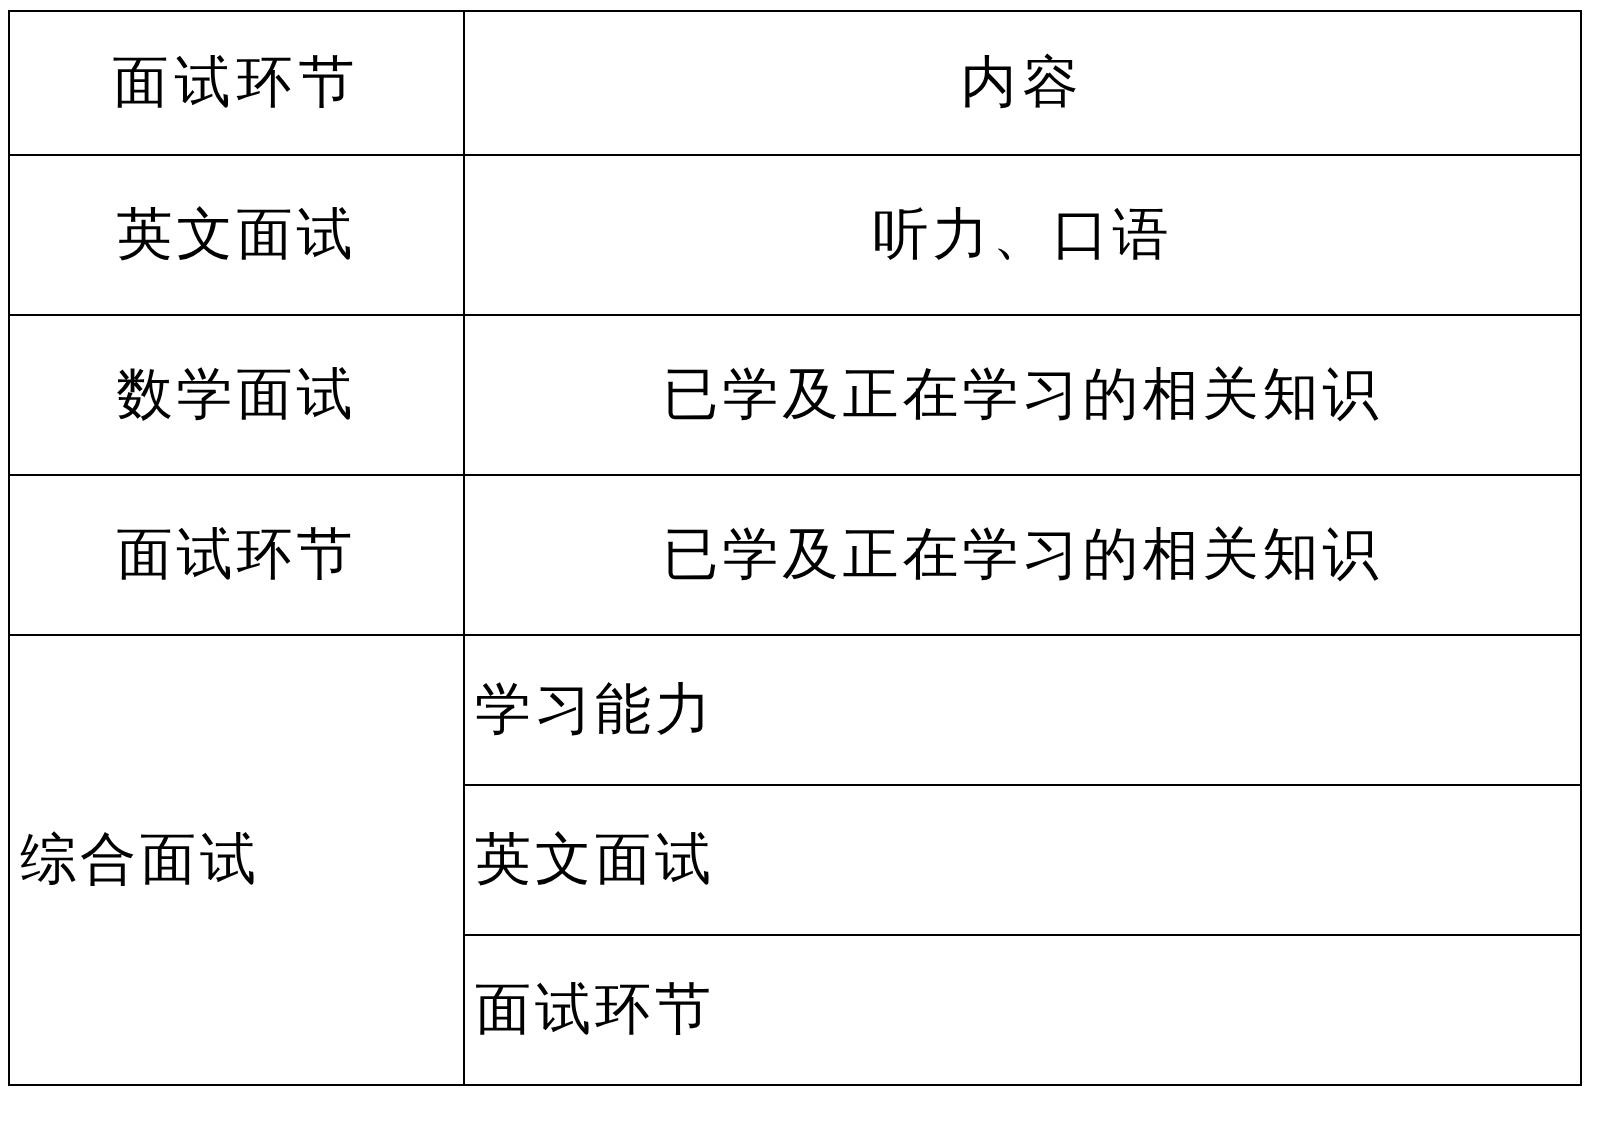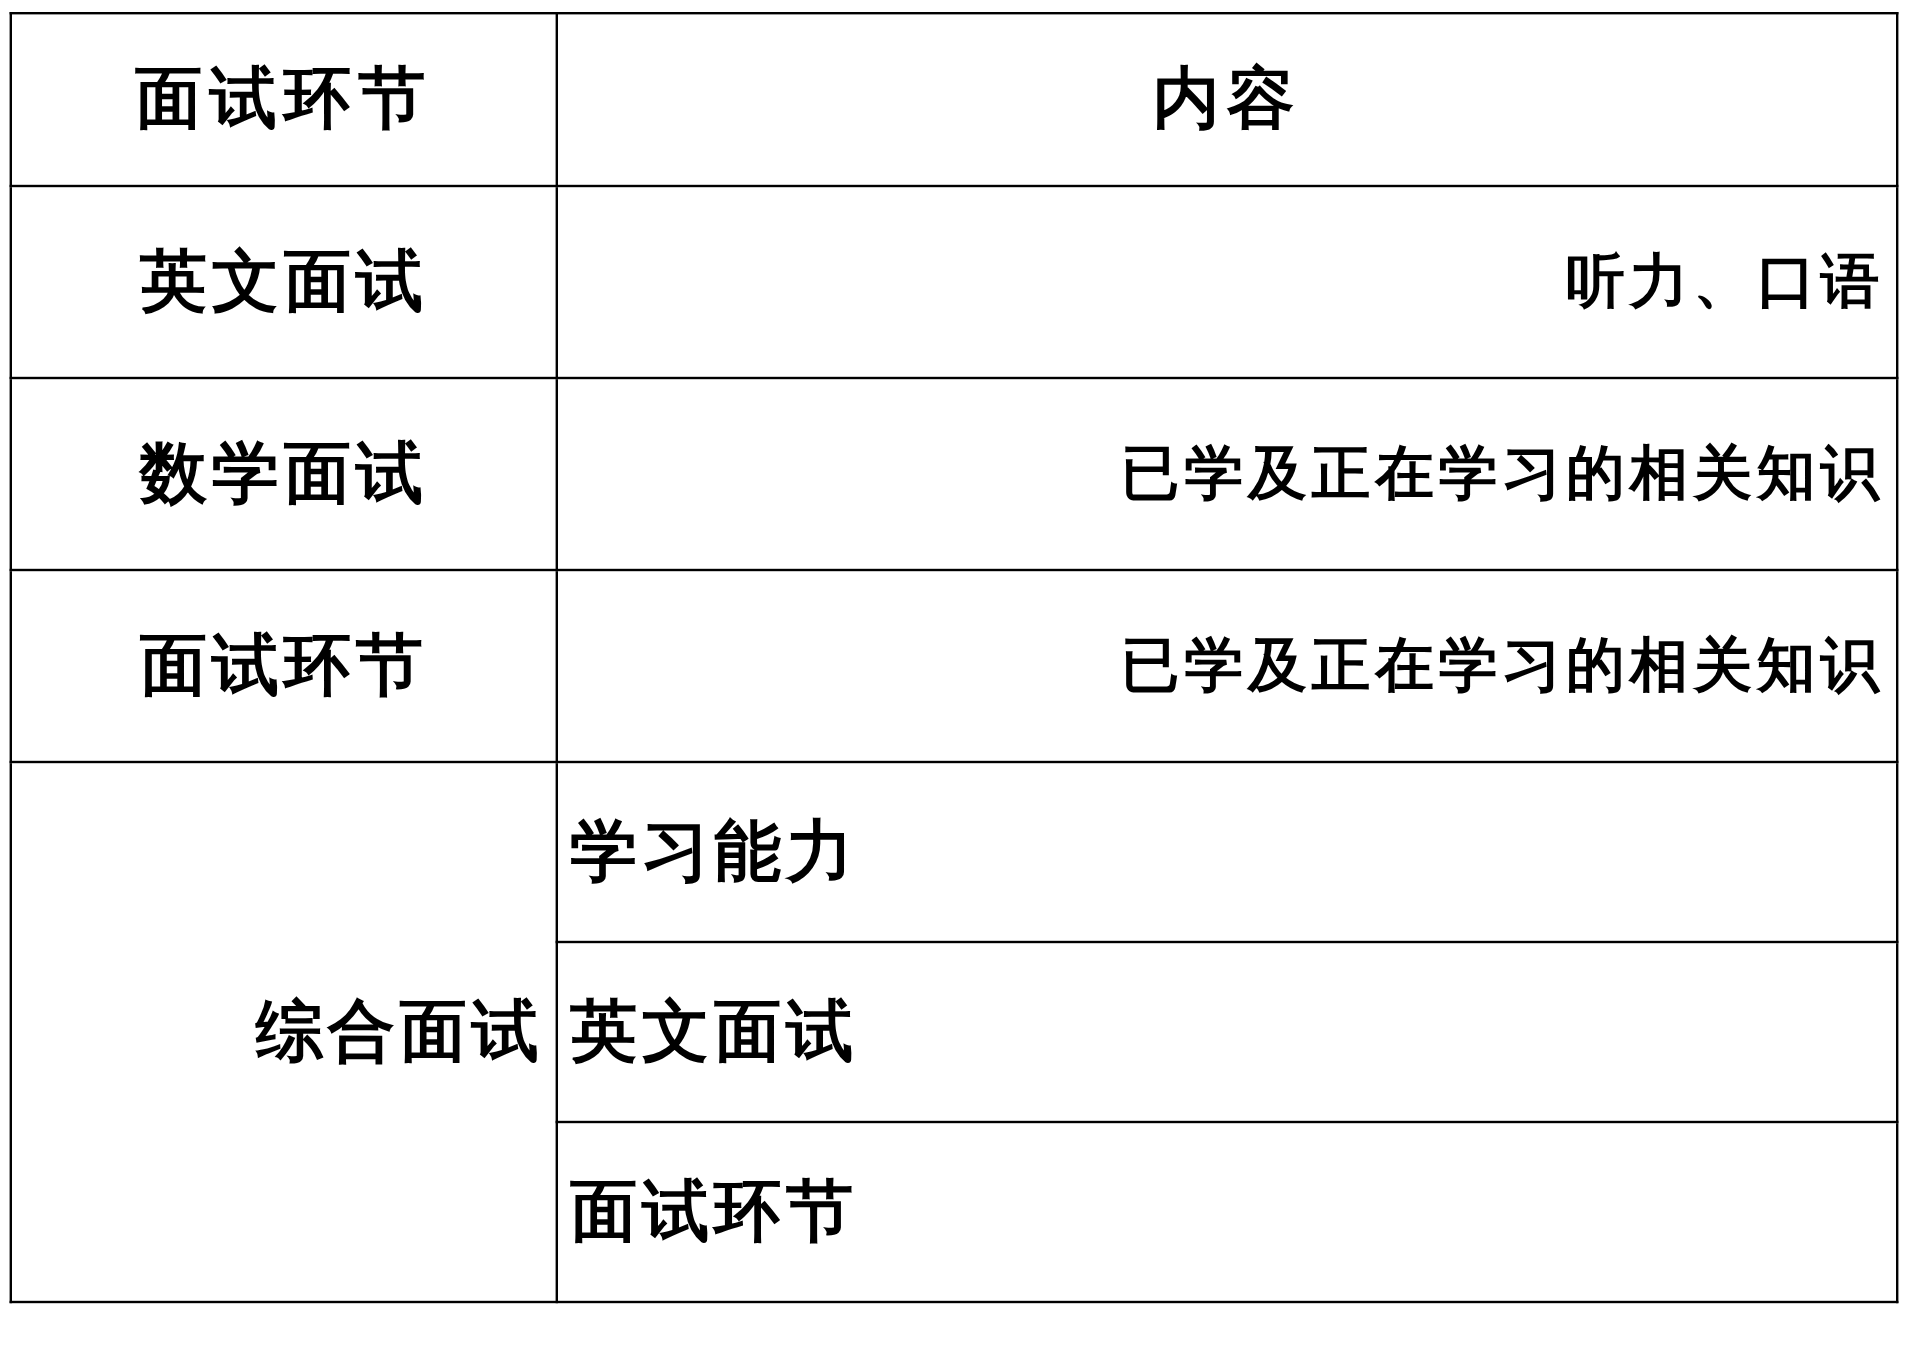--- a/index.html
+++ b/index.html
@@ -24,56 +24,56 @@
     border-collapse: collapse;
     table-layout: fixed;
     width: 1572px;
     margin: 0;
   }
   table.interview-table td,
   table.interview-table th {
     border: 2px solid #000000;
     padding: 0 10px;
     vertical-align: middle;
-    font-weight: bold;
+    font-weight: normal;
     font-family: "DejaVu Serif", "Liberation Serif", serif;
   }
   .col-stage { width: 455px; }
   .col-content { width: 1117px; }
 
   .head-cell {
     height: 142px;
     text-align: center;
     font-size: 56px;
     letter-spacing: 6px;
   }
   .stage-cell {
     height: 158px;
     text-align: center;
     font-size: 56px;
     letter-spacing: 4px;
     margin-left: 33px;
   }
   .content-cell {
     height: 158px;
-    text-align: right;
-    font-size: 49px;
+    text-align: center;
+    font-size: 56px;
     letter-spacing: 4px;
     padding-left: 30px;
   }
   .sub-cell {
     height: 148px;
     text-align: left;
     font-size: 56px;
     letter-spacing: 4px;
     padding-left: 30px;
     margin-top: 16px;
   }
   .merged-stage {
-    text-align: right;
+    text-align: left;
     font-size: 56px;
     letter-spacing: 4px;
     margin-top: 39px;
   }
 </style>
 </head>
 <body>
 
 <div class="page">
   <table class="interview-table">

